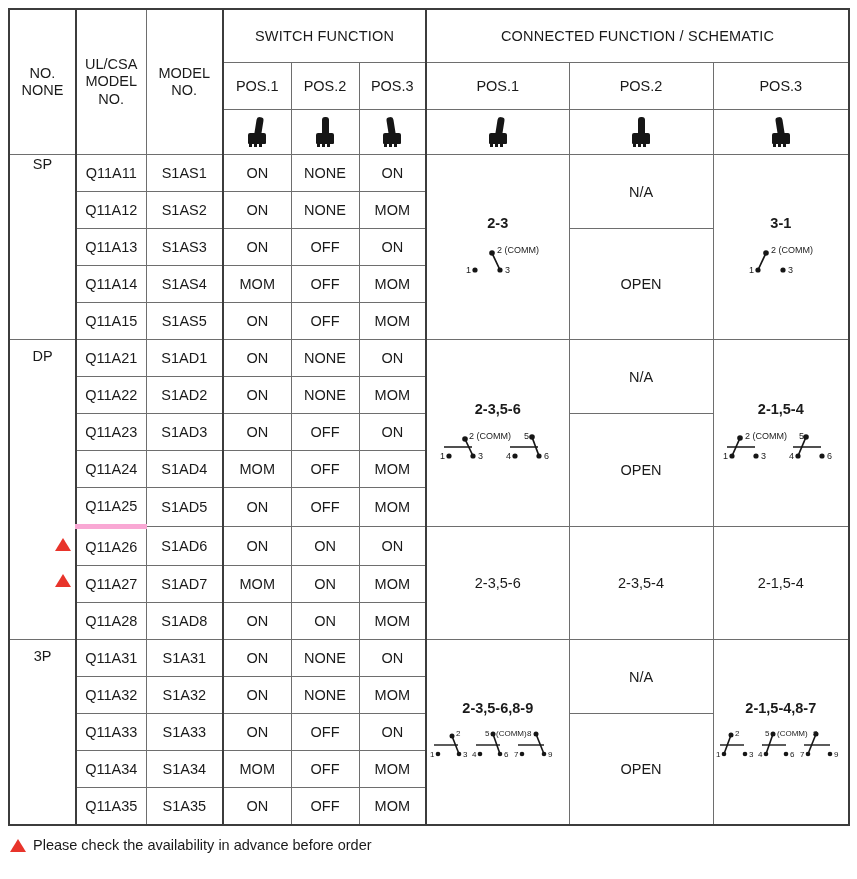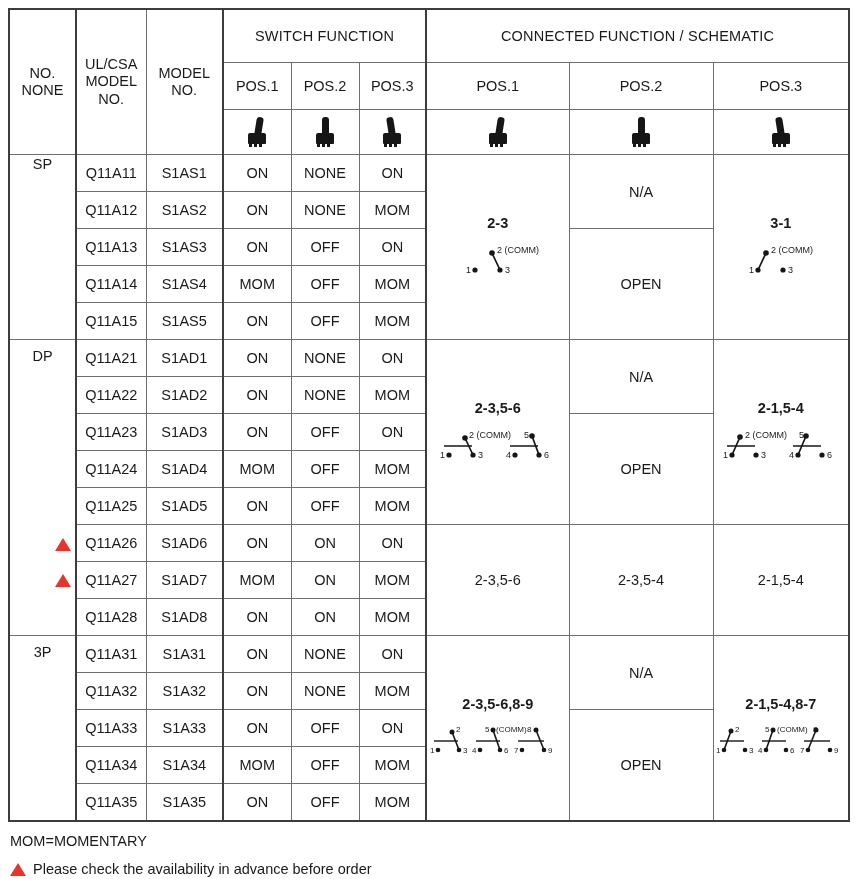--- a/index.html
+++ b/index.html
@@ -345,21 +345,21 @@
       </tr>
       <tr>
         <td class="cell-model" style="height:36px">Q11A25</td>
         <td class="cell-model col-thick">S1AD5</td>
         <td>ON</td>
         <td>OFF</td>
         <td class="col-thick">MOM</td>
       </tr>
 
       <tr>
-        <td class="cell-model" style="height:36px;border-top:1px solid #f9a8d4">Q11A26</td>
+        <td class="cell-model" style="height:36px;border-top:5px solid #f9a8d4">Q11A26</td>
         <td class="cell-model col-thick">S1AD6</td>
         <td>ON</td>
         <td>ON</td>
         <td class="col-thick">ON</td>
         <td rowspan="3" class="sch-textonly">2-3,5-6</td>
         <td rowspan="3" class="sch-textonly">2-3,5-4</td>
         <td rowspan="3" class="sch-textonly">2-1,5-4</td>
       </tr>
       <tr>
         <td class="cell-model" style="height:36px">Q11A27</td>
@@ -483,20 +483,19 @@
         <td class="cell-model" style="height:36px">Q11A35</td>
         <td class="cell-model col-thick">S1A35</td>
         <td>ON</td>
         <td>OFF</td>
         <td class="col-thick">MOM</td>
       </tr>
     </tbody>
   </table>
 
   <div class="footnotes">
-    <div>MOM=MOMENTARY</div>
     <div class="fn-row">
       <span class="tri"></span>
       <span class="fn-text">Please check the availability in advance before order</span>
     </div>
   </div>
 
 </div>
 
 </body></html>

